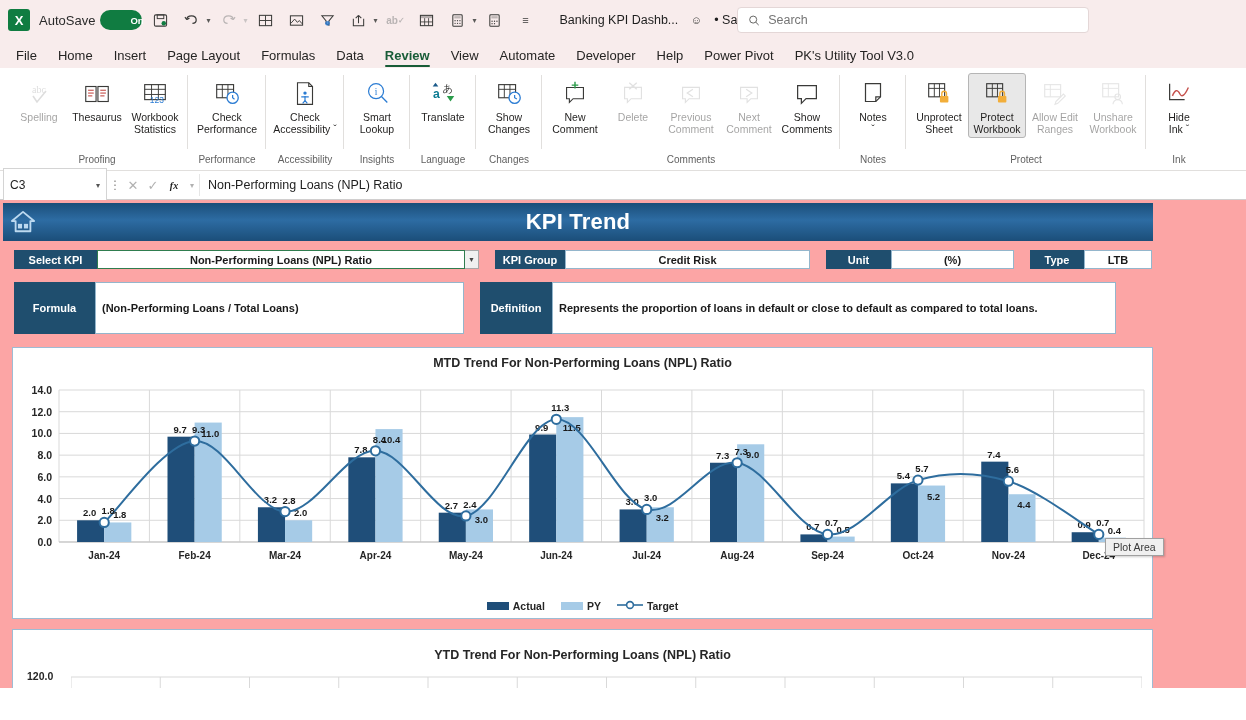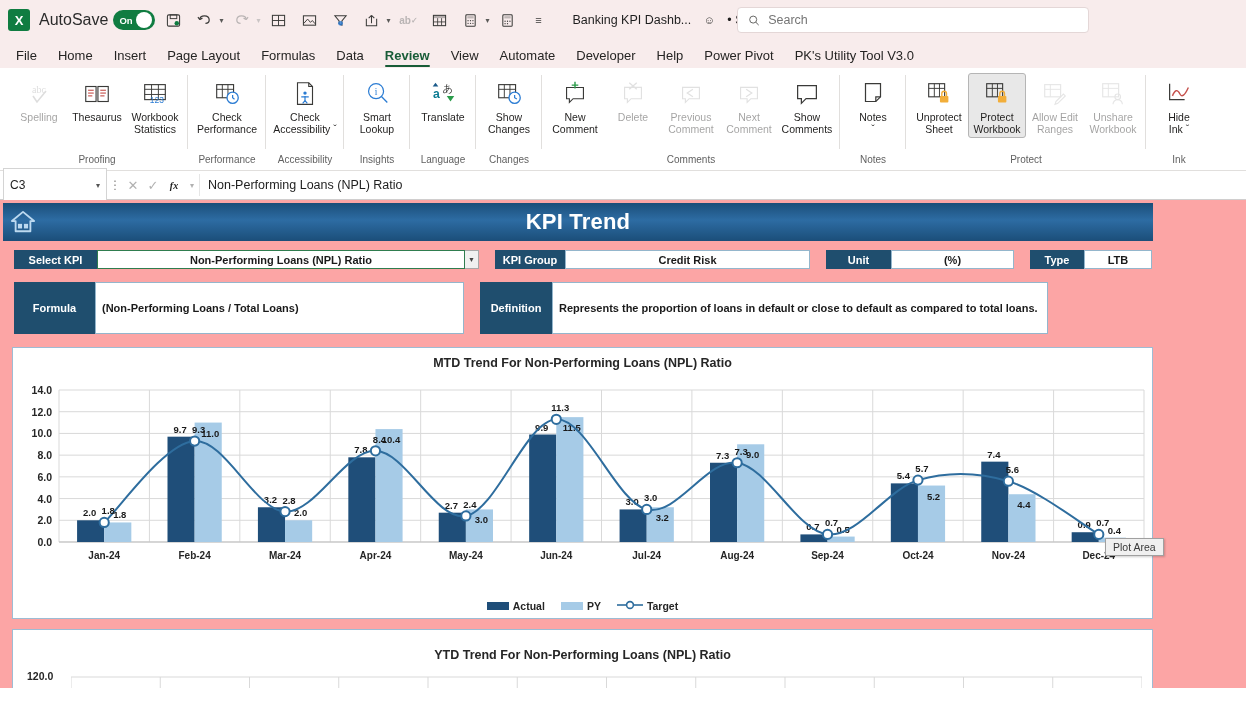--- a/index.html
+++ b/index.html
@@ -12,28 +12,28 @@
   
   .titlebar {
     height: 40px; background: #f8ecec; display: flex; align-items: center;
     padding: 0 8px; gap: 5px; position: relative;
   }
   .xl-logo {
     width: 22px; height: 22px; background: #107c41; border-radius: 3px;
     color: #fff; font-size: 13px; font-weight: bold; display: flex;
     align-items: center; justify-content: center; margin-right: 4px;
   }
-  .autosave-label { font-size: 16px; color: #2b2b2b; }
+  .autosave-label { font-size: 13px; color: #2b2b2b; }
   .toggle {
     width: 42px; height: 20px; border-radius: 10px; background: #107c41;
     display: flex; align-items: center; padding: 2px; color: #fff;
     font-size: 9.5px; font-weight: bold; gap: 3px; cursor: pointer;
   }
   .toggle .knob { width: 16px; height: 16px; border-radius: 50%; background: #fff; order: 2; }
-  .toggle .ttext { padding-left: 4px; order: 1; }
+  .toggle .ttext { padding-left: 16px; order: 1; margin-left: 12px; }
   .qat-btn {
     width: 26px; height: 26px; display: flex; align-items: center;
     justify-content: center; border-radius: 3px; cursor: pointer;
     color: #3a3a38; font-size: 14px;
   }
   .qat-btn.dim { color: #b9b4b4; }
   .caret { font-size: 8px; color: #5a5a58; margin-left: -3px; cursor: pointer; }
   .doc-title { font-size: 12.5px; color: #1e1e1e; margin-left: 16px; white-space: nowrap; }
   .saved-text { font-size: 12.5px; color: #1e1e1e; }
   .searchbox {
@@ -626,21 +626,21 @@
     <div class="val-box" style="width:68px">LTB</div>
   </div>
 
   <div class="meta-row">
     <div class="meta-block">
       <div class="meta-lbl" style="width:81px">Formula</div>
       <div class="meta-val" style="width:369px">(Non-Performing Loans / Total Loans)</div>
     </div>
     <div class="meta-block">
       <div class="meta-lbl" style="width:72px">Definition</div>
-      <div class="meta-val" style="width:496px">Represents the proportion of loans in default or close to default as compared to total loans.</div>
+      <div class="meta-val" style="width:564px">Represents the proportion of loans in default or close to default as compared to total loans.</div>
     </div>
   </div>
 
   <div class="chart-card">
     <div class="chart-title">MTD Trend For Non-Performing Loans (NPL) Ratio</div>
     <div class="plot-wrap">
       <svg id="mtd-svg" width="1141" height="215" viewBox="0 0 1141 215">
           <line x1="46" y1="168" x2="1131" y2="168" stroke="#d9d9d9" stroke-width="1"></line>
           <text x="39" y="172" text-anchor="end" font-size="10.5" font-family="Liberation Sans, sans-serif" font-weight="bold" fill="#262626">0.0</text>
           <line x1="46" y1="146.28571428571428" x2="1131" y2="146.28571428571428" stroke="#d9d9d9" stroke-width="1"></line>

